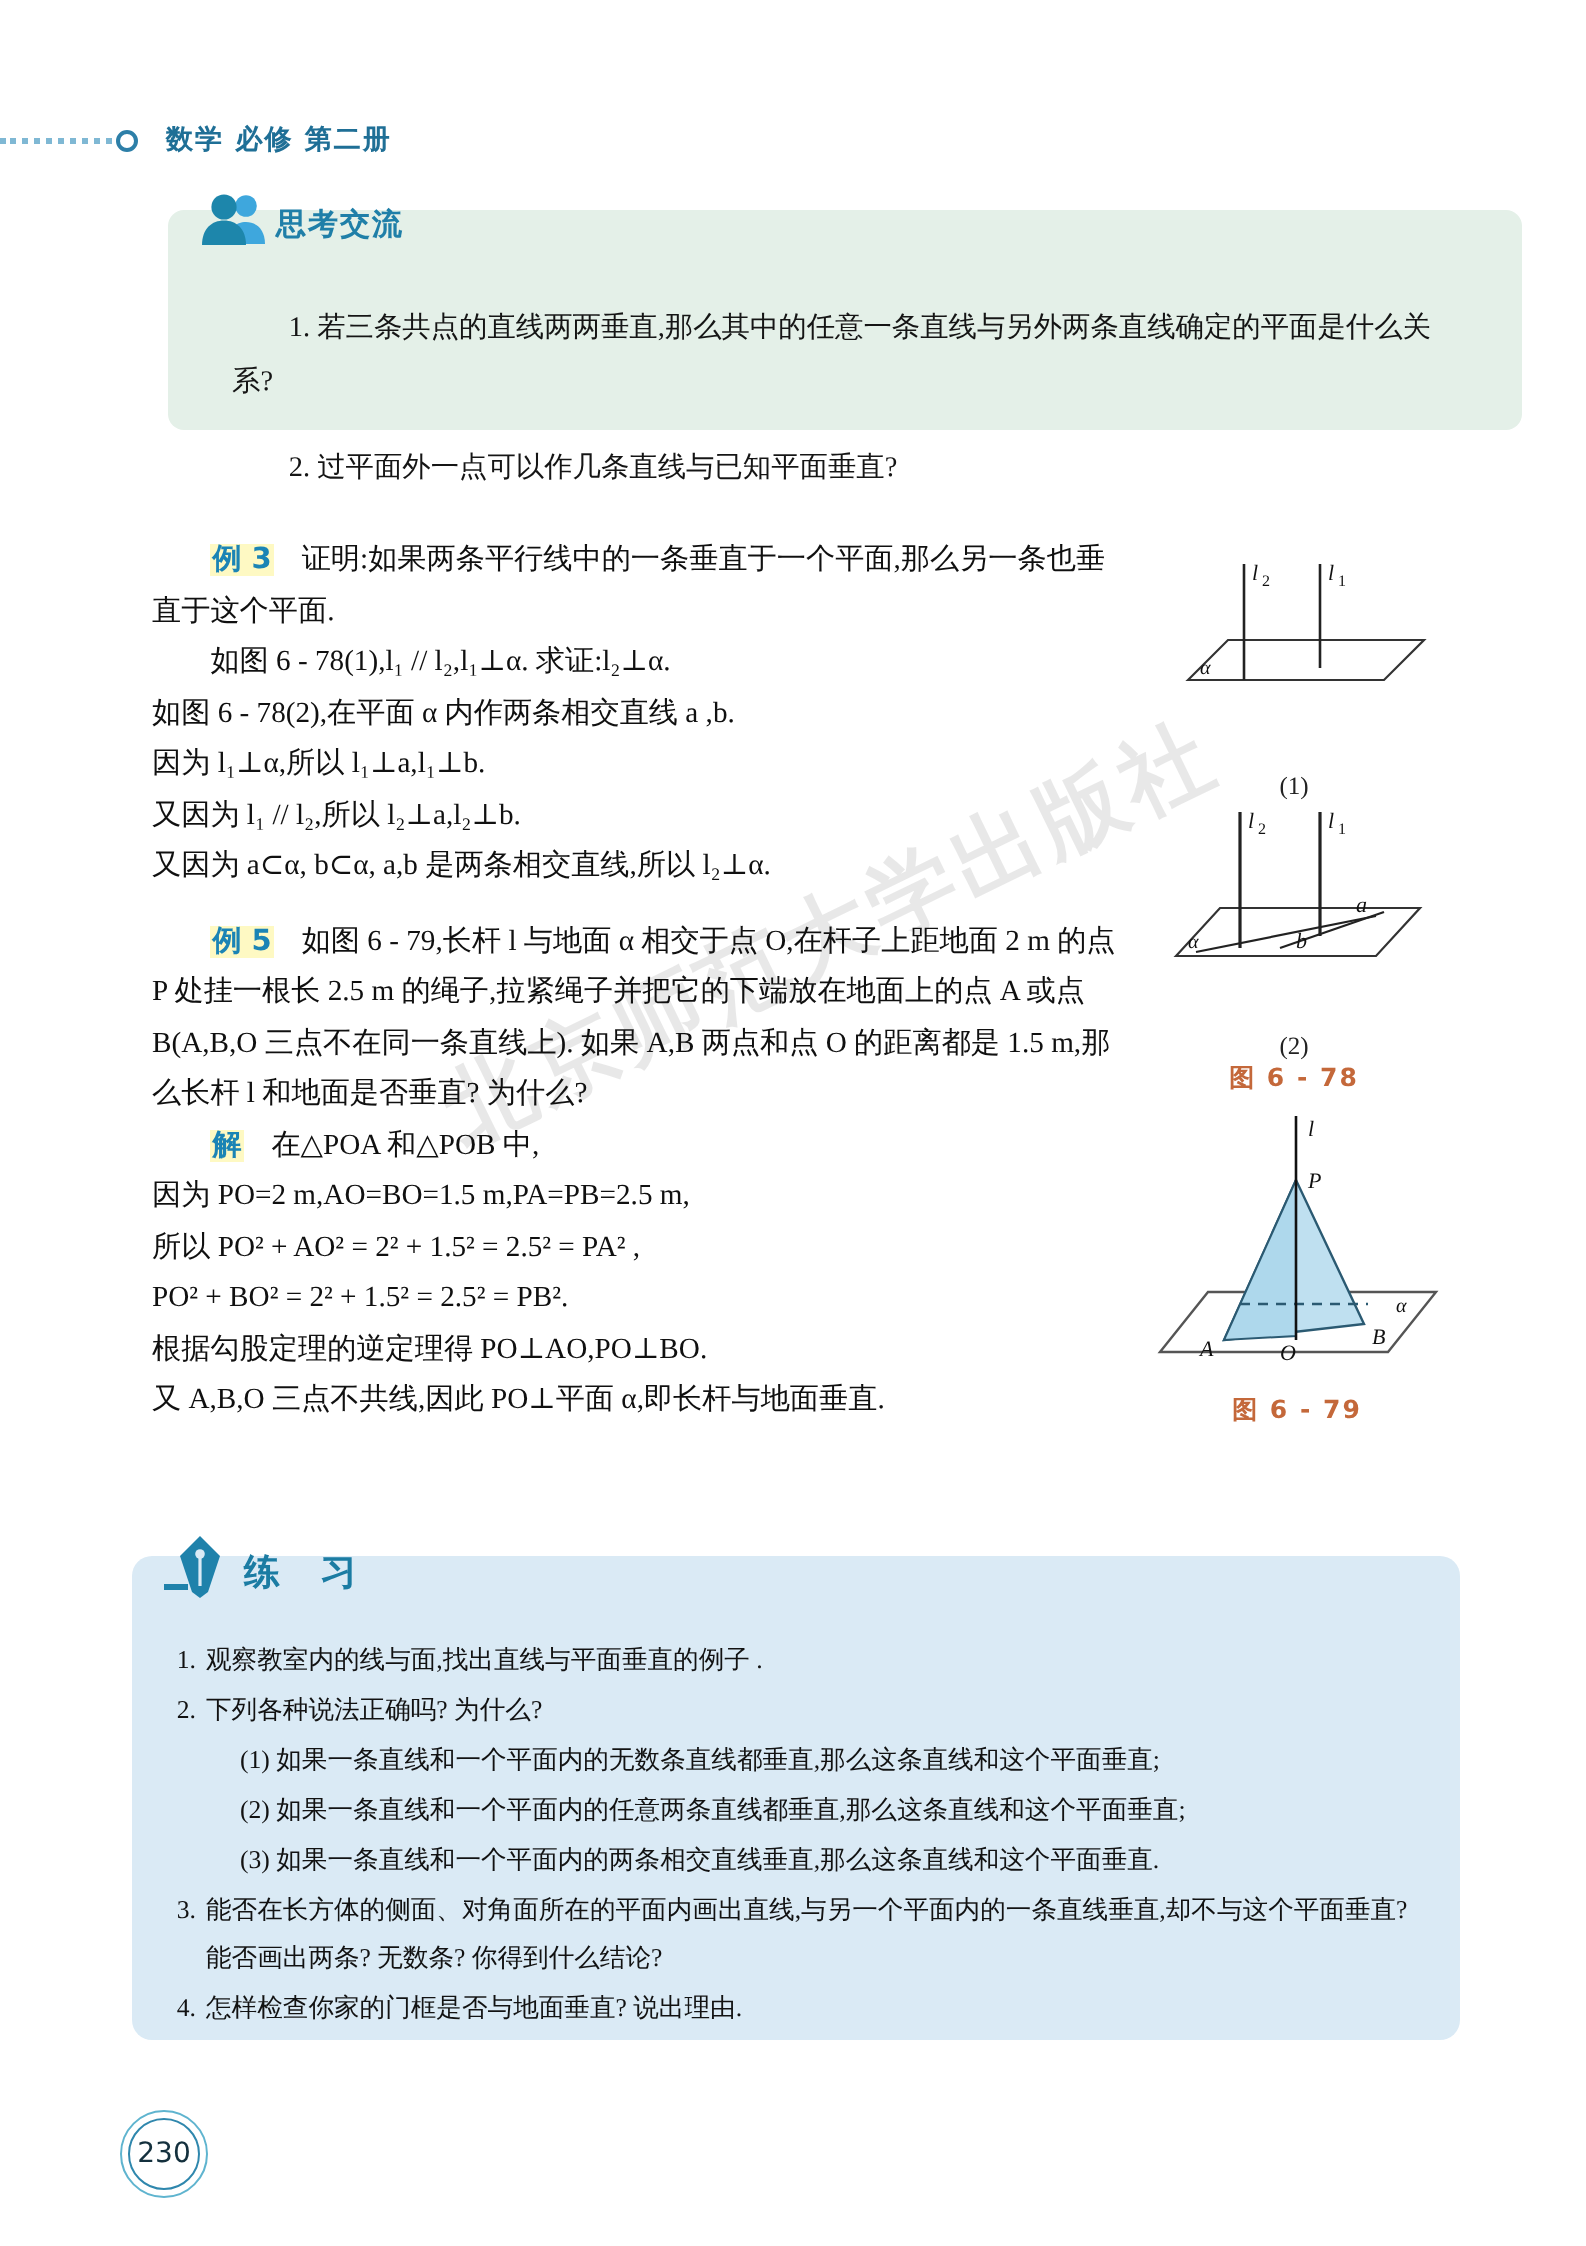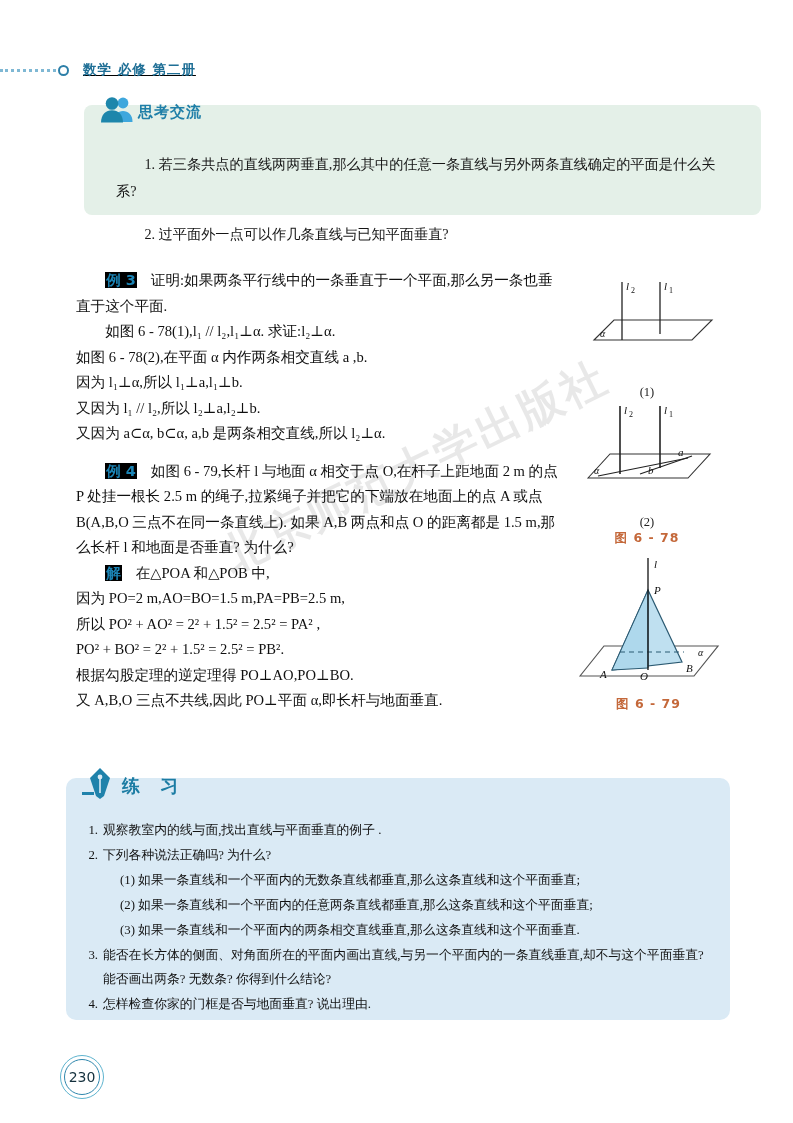--- a/index.html
+++ b/index.html
@@ -8,21 +8,21 @@
     background:#ffffff;
     font-family:"Liberation Serif","DejaVu Serif",serif;
     position:relative;
     overflow:hidden;
   }
   .page{position:absolute;inset:0;}
 
   
   .header{
     position:absolute;left:0;top:60px;width:100%;height:20px;
-    display:flex;align-items:center;text-decoration:underline;
+    display:flex;align-items:center;
   }
   .header-rule{
     flex:0 0 auto;width:56px;height:0;
     border-top:3px dotted #7fb8d4;
     margin-right:2px;
   }
   .header-dot{
     flex:0 0 auto;width:7px;height:7px;border-radius:50%;
     background:#ffffff;border:2px solid #2d7fa8;margin-right:14px;
   }
@@ -65,21 +65,21 @@
   
   .content{
     position:absolute;left:76px;top:268px;width:490px;
     font-size:14.6px;color:#101010;line-height:25.5px;
   }
   .content p{margin:0;}
   .indent{text-indent:2em;}
   .tag-hl{
     font-family:"DejaVu Sans","Liberation Sans",sans-serif;
     color:#1b84b5;font-weight:bold;font-size:14.5px;
-    background:#000000;padding:0 1px;
+    background:#fef9c3;padding:0 1px;
   }
   .gap{display:inline-block;width:14px;}
   .spacer{height:12px;}
 
   
   .fig{position:absolute;}
   .fig-cap{
     text-align:center;font-size:12.5px;color:#222;
     font-family:"Liberation Serif","DejaVu Serif",serif;margin-top:1px;
   }
@@ -168,21 +168,21 @@
     </p>
 
     <p>如图 6 - 78(2),在平面 α 内作两条相交直线 a ,b.</p>
     <p>因为 l₁⊥α,所以 l₁⊥a,l₁⊥b.</p>
     <p>又因为 l₁ // l₂,所以 l₂⊥a,l₂⊥b.</p>
     <p>又因为 a⊂α, b⊂α, a,b 是两条相交直线,所以 l₂⊥α.</p>
 
     <div class="spacer"></div>
 
     <p class="indent">
-      <span class="tag-hl">例 4</span><span class="gap"></span><span>如图 6 - 79,长杆 l 与地面 α 相交于点 O,在杆子上距地面 2 m 的点 P 处挂一根长 2.5 m 的绳子,拉紧绳子并把它的下端放在地面上的点 A 或点 B(A,B,O 三点不在同一条直线上). 如果 A,B 两点和点 O 的距离都是 1.5 m,那么长杆 l 和地面是否垂直? 为什么?</span>
+      <span class="tag-hl">例 5</span><span class="gap"></span><span>如图 6 - 79,长杆 l 与地面 α 相交于点 O,在杆子上距地面 2 m 的点 P 处挂一根长 2.5 m 的绳子,拉紧绳子并把它的下端放在地面上的点 A 或点 B(A,B,O 三点不在同一条直线上). 如果 A,B 两点和点 O 的距离都是 1.5 m,那么长杆 l 和地面是否垂直? 为什么?</span>
     </p>
 
     <p class="indent">
       <span class="tag-hl">解</span><span class="gap"></span><span>在△POA 和△POB 中,</span>
     </p>
     <p>因为 PO=2 m,AO=BO=1.5 m,PA=PB=2.5 m,</p>
     <p>所以 PO² + AO² = 2² + 1.5² = 2.5² = PA² ,</p>
     <p>PO² + BO² = 2² + 1.5² = 2.5² = PB².</p>
     <p>根据勾股定理的逆定理得 PO⊥AO,PO⊥BO.</p>
     <p>又 A,B,O 三点不共线,因此 PO⊥平面 α,即长杆与地面垂直.</p>

